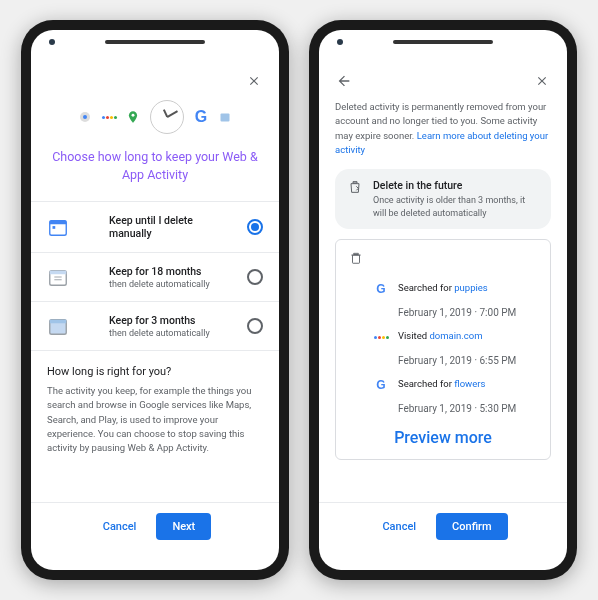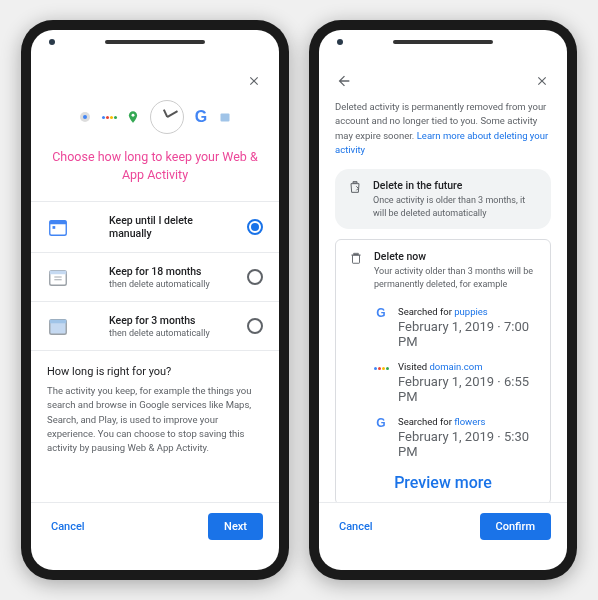--- a/index.html
+++ b/index.html
@@ -75,21 +75,21 @@
     display:flex; align-items:center; justify-content:center;
     position: relative;
     background: #fff;
   }
   .clock-hand { position:absolute; width:1.5px; background:#555; transform-origin: bottom center; bottom:50%; left:50%;}
   .clock-hand.h { height:8px; transform: translateX(-50%) rotate(-25deg);}
   .clock-hand.m { height:12px; transform: translateX(-50%) rotate(60deg);}
   .title {
     text-align: center;
     font-size: 12.5px;
-    color: #ec4899;
+    color: #8b5cf6;
     font-weight: 400;
     margin-bottom: 18px;
     line-height: 1.4;
   }
   .title2 {
     font-size: 12.5px;
     color: #202124;
     font-weight: 400;
     margin-bottom: 10px;
     line-height: 1.4;
@@ -116,21 +116,21 @@
   .opt-sub { font-size: 9px; color: #5f6368; margin-top: 1px; }
   .radio {
     width: 16px; height: 16px; border-radius: 50%; border: 2px solid #5f6368;
     display:flex; align-items:center; justify-content:center;
   }
   .radio.selected { border-color: #1a73e8; }
   .radio.selected::after { content:''; width:8px; height:8px; border-radius:50%; background:#1a73e8;}
   .info-section { padding: 14px 0 6px; }
   .info-title { font-size: 11px; color: #202124; margin-bottom: 6px; }
   .footer {
-    display:flex; justify-content:space-between; align-items:center; gap:16px;
+    display:flex; justify-content:center; align-items:center; gap:16px;
     padding: 10px 16px;
     border-top: 1px solid #e8eaed;
   }
   .btn-text { color:#1a73e8; font-size:11px; font-weight:500; cursor:pointer; padding: 6px 4px;}
   .btn-primary {
     background:#1a73e8; color:#fff; font-size:11px; font-weight:500;
     padding: 7px 16px; border-radius:4px; cursor:pointer;
   }
   .card {
     background: #f1f3f4;
@@ -146,21 +146,21 @@
     margin-bottom: 10px;
   }
   .card-head { display:flex; gap:10px; align-items:flex-start; margin-bottom:10px;}
   .small-icon { width:16px; height:16px; flex-shrink:0; display:flex; align-items:center; justify-content:center; color:#5f6368;}
   .card-title { font-size:10.5px; color:#202124; font-weight:500;}
   .card-sub { font-size:9px; color:#5f6368; margin-top:2px; line-height:1.4;}
   .activity { display:flex; gap:10px; align-items:flex-start; padding: 6px 0 6px 26px;}
   .act-icon { width:14px; height:14px; flex-shrink:0; display:flex; align-items:center; justify-content:center;}
   .act-text { flex:1; font-size:9.5px; color:#202124;}
   .act-text .link { font-weight:400; }
-  .act-time { font-size:13px; color:#5f6368; margin-top:2px;}
+  .act-time { font-size:10px; color:#5f6368; margin-top:14px;}
   .preview-more { text-align:center; color:#1a73e8; font-size:16px; font-weight:500; padding:8px 0 2px; cursor:pointer;}
   
   .g-logo { font-weight:700; font-family: Arial; }
   .g-logo .b{color:#4285F4}
   .assist-dots { display:flex; gap:1px;}
   .assist-dots span{ width:3px;height:3px;border-radius:50%;}
   .assist-dots span:nth-child(1){background:#4285F4}
   .assist-dots span:nth-child(2){background:#EA4335}
   .assist-dots span:nth-child(3){background:#FBBC05}
   .assist-dots span:nth-child(4){background:#34A853}
@@ -292,24 +292,20 @@
           <div class="card-sub">Once activity is older than 3 months, it will be deleted automatically</div>
         </div>
       </div>
       <div class="card-outline">
         <div class="card-head">
           <div class="small-icon">
             <svg width="14" height="14" viewBox="0 0 24 24">
                 <path d="M6 7h12v13a1 1 0 01-1 1H7a1 1 0 01-1-1V7zm2-3h8v2H8V4zM4 7h16" fill="none" stroke="#5f6368" stroke-width="1.6"></path>
               </svg>
           </div>
-          <div>
-            <div class="card-title">Delete now</div>
-            <div class="card-sub">Your activity older than 3 months will be permanently deleted, for example</div>
-          </div>
         </div>
         <div class="activity">
           <div class="act-icon g-logo" style="font-size:12px">
               <span class="b">G</span>
             </div>
           <div class="act-text">
             <span>Searched for </span><span class="link">puppies</span>
             <div class="act-time">February 1, 2019 · 7:00 PM</div>
           </div>
         </div>

